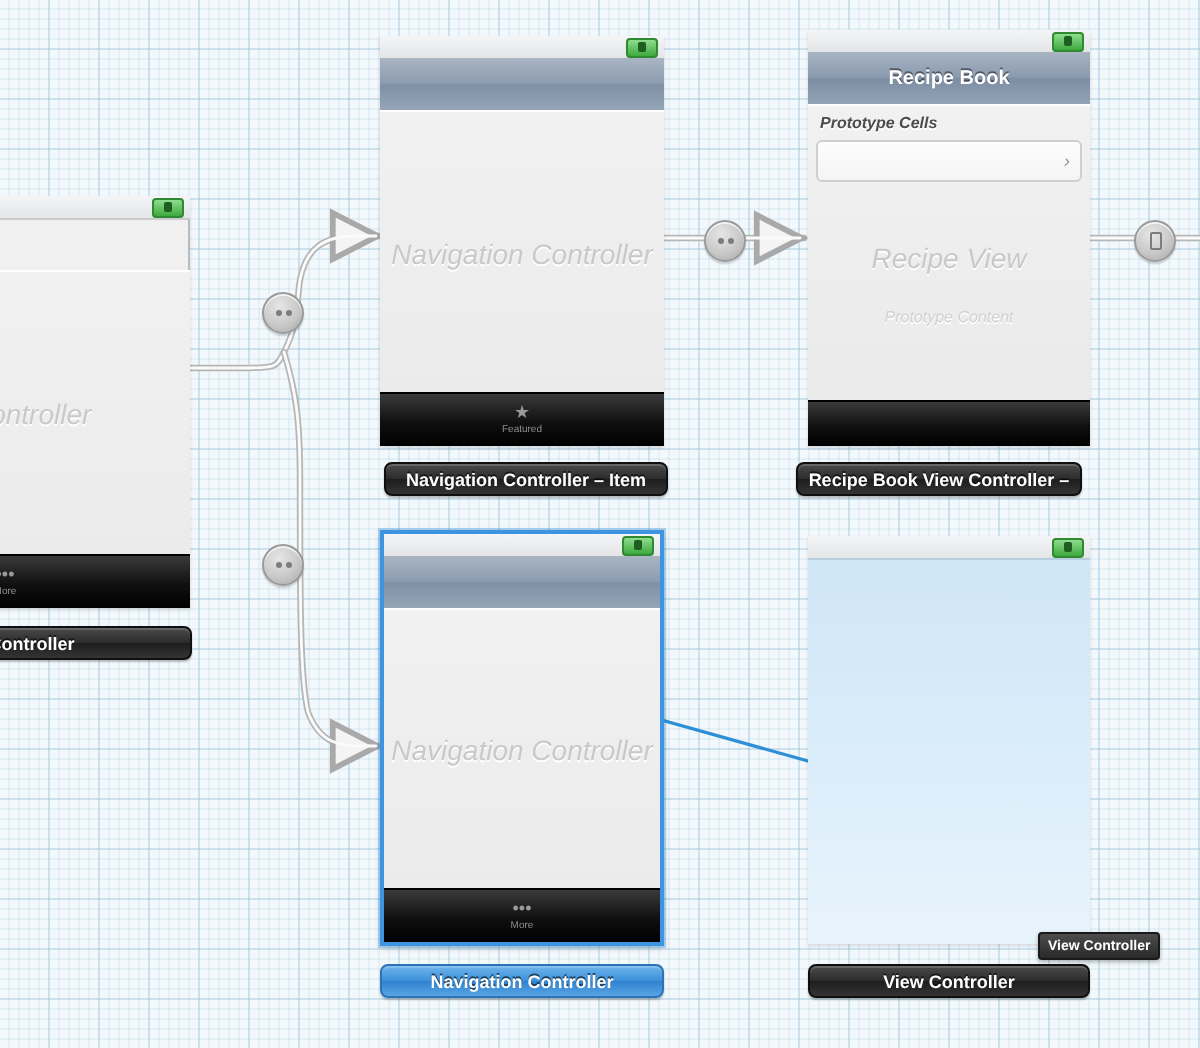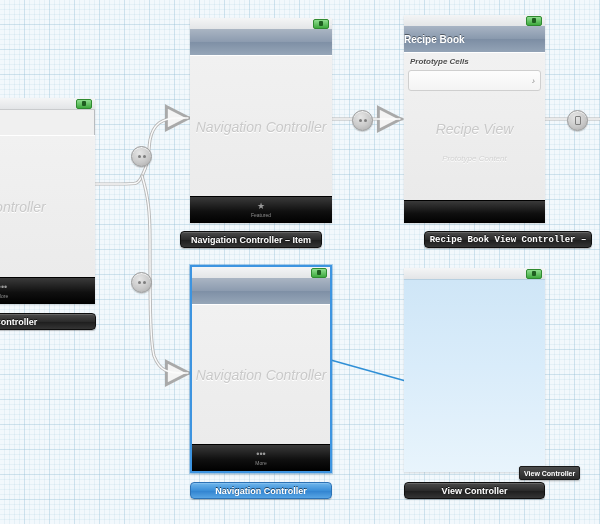--- a/index.html
+++ b/index.html
@@ -45,21 +45,21 @@
   }
   .badge i{
     position:absolute;left:5px;top:1px;width:4px;height:5px;background:#1e5e20;border-radius:1px;display:block;
   }
 
   
   .navbar{
     position:absolute;left:0;right:0;top:11px;height:26px;
     background:linear-gradient(to bottom,#a8b4c4 0%,#8a9aae 48%,#7d8ea4 52%,#93a3b6 100%);
     border-bottom:1px solid #6e7d90;
-    display:flex;align-items:center;justify-content:flex-start;
+    display:flex;align-items:center;justify-content:center;
   }
   .navbar span{
     font-size:10px;font-weight:bold;color:#ffffff;
     text-shadow:0 -1px 0 rgba(0,0,0,.45);
   }
   .navbar.plain{background:linear-gradient(to bottom,#aab5c3 0%,#8d9cb0 48%,#7f90a6 52%,#96a6b8 100%);}
 
   
   .content{
     position:absolute;left:0;right:0;top:37px;bottom:26px;
@@ -219,21 +219,21 @@
     <div class="content">
       <div class="placeholder">Navigation Controller</div>
     </div>
     <div class="tabbar">
       <div class="tabitem">
         <span class="glyph">★</span>
         <span class="ttl">Featured</span>
       </div>
     </div>
   </div>
-  <div class="plate" style="left:180px;top:231px;width:142px;">
+  <div class="plate" style="left:192px;top:231px;width:142px;">
     <span>Navigation Controller – Item</span>
   </div>
 
   <div class="scene" style="left:404px;top:15px;width:141px;height:208px;">
     <div class="frame"></div>
     <div class="statusbar">
       <div class="badge">
           <i></i>
         </div>
     </div>
@@ -247,21 +247,21 @@
       </div>
       <div class="tvcontent">
         <div class="placeholder" style="top:44%;">
           <span>Recipe View</span>
           <span class="sub">Prototype Content</span>
         </div>
       </div>
     </div>
     <div class="tabbar" style="height:22px;"></div>
   </div>
-  <div class="plate" style="left:424px;top:231px;width:168px;font-family:Liberation Mono, monospace;">
+  <div class="plate" style="left:398px;top:231px;width:143px;">
     <span>Recipe Book View Controller –</span>
   </div>
 
   <div class="scene selected" style="left:190px;top:265px;width:142px;height:208px;">
     <div class="frame"></div>
     <div class="statusbar" style="left:2px;right:2px;top:2px;">
       <div class="badge">
           <i></i>
         </div>
     </div>

